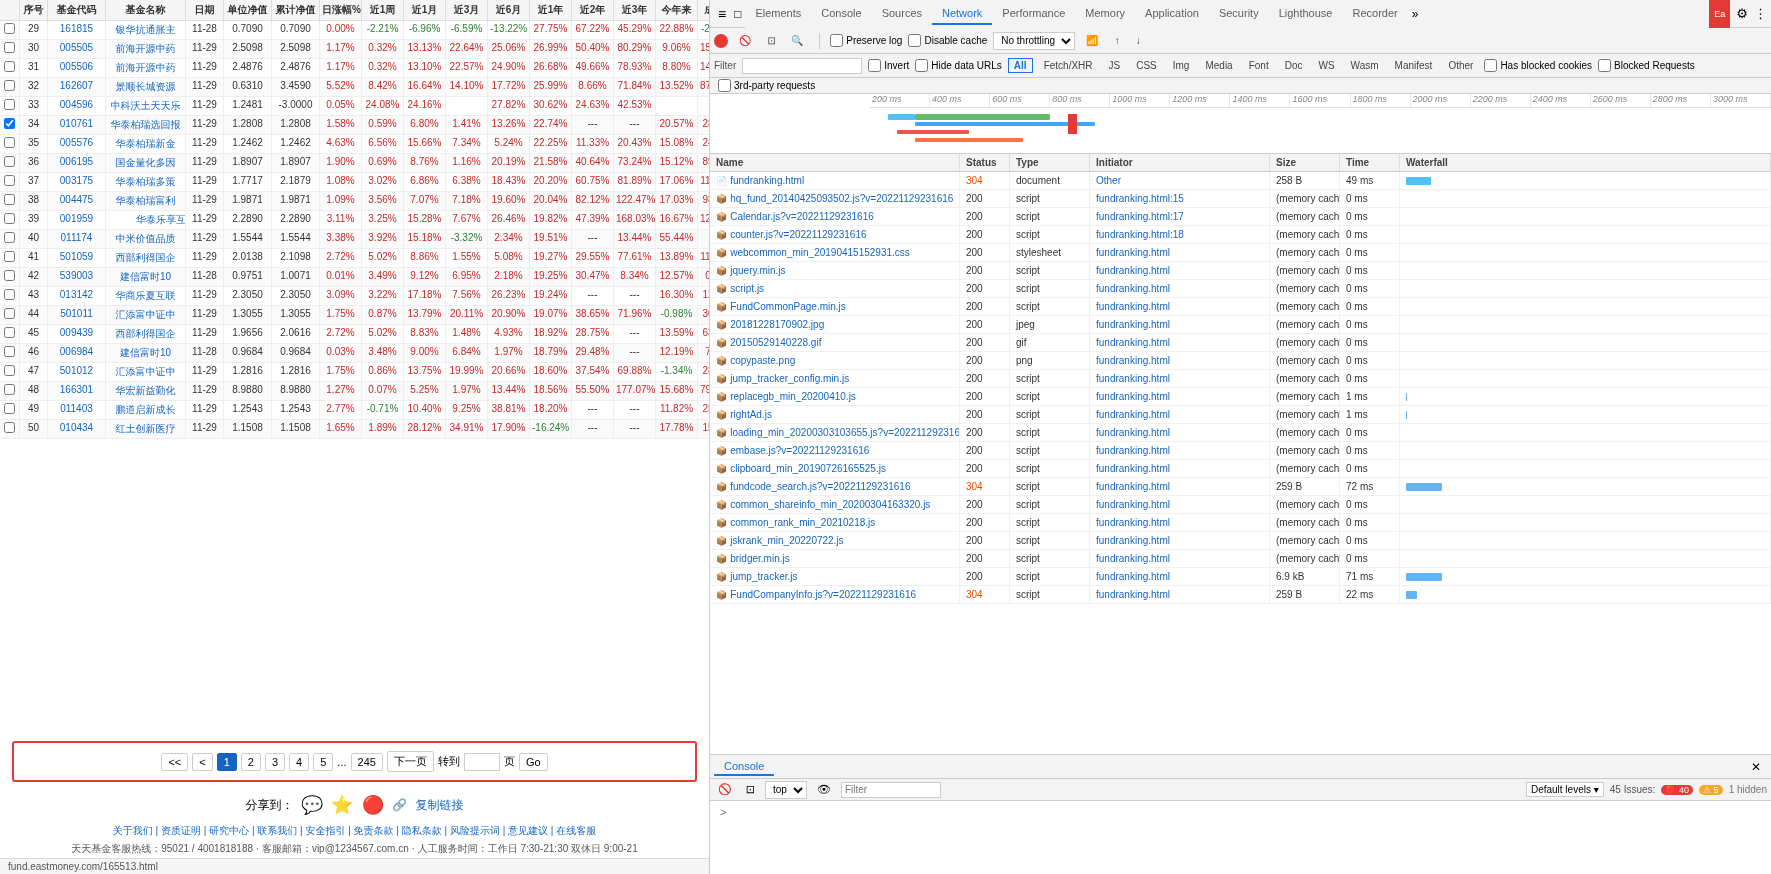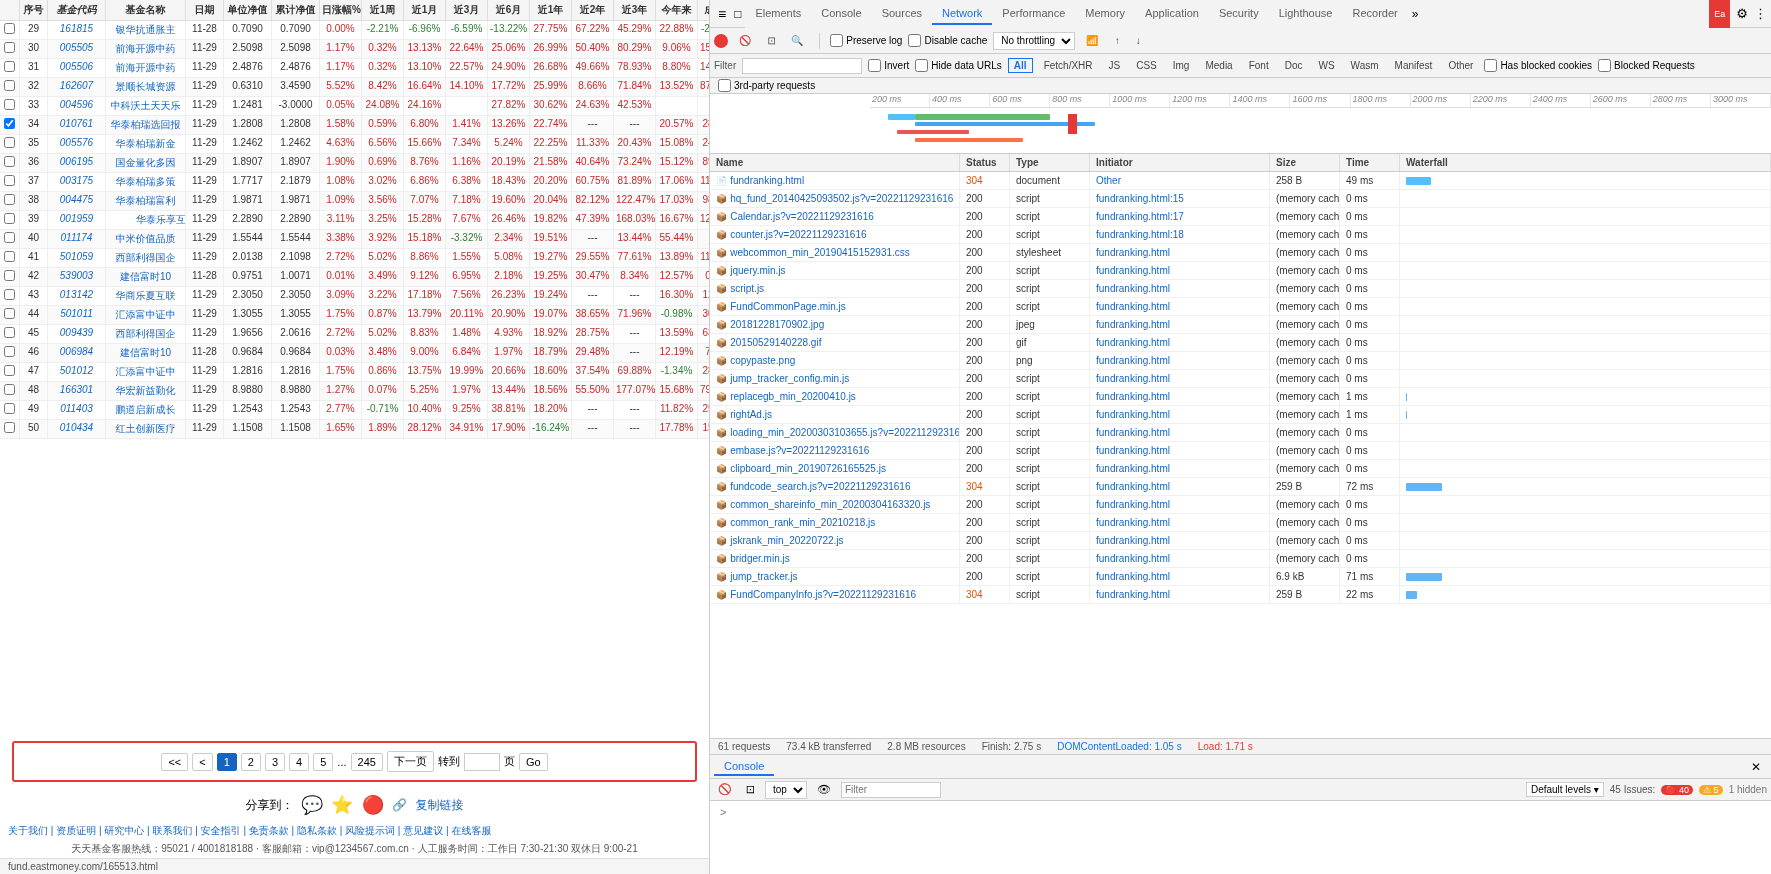--- a/index.html
+++ b/index.html
@@ -49,21 +49,21 @@
     .table-row .col {
       padding: 2px 2px;
       border-right: 1px solid #eee;
       text-align: center;
       white-space: nowrap;
       overflow: hidden;
     }
     .col-check { width: 20px; flex-shrink: 0; }
     .col-seq { width: 28px; flex-shrink: 0; }
     .col-blue { color: #1565c0; }
-    .col-fund { width: 58px; flex-shrink: 0; font-style: italic; }
+    .col-fund { width: 58px; flex-shrink: 0; }
     .col-name { width: 80px; flex-shrink: 0; text-align: left; }
     .col-date { width: 38px; flex-shrink: 0; }
     .col-num { width: 48px; flex-shrink: 0; }
     .col-pct { width: 44px; flex-shrink: 0; }
     .col-pct-sm { width: 42px; flex-shrink: 0; }
     .red { color: #c62828; }
     .green { color: #2e7d32; }
 
     .pagination-area {
       display: flex;
@@ -112,21 +112,21 @@
       color: #666;
       padding: 4px 8px;
       line-height: 1.4;
       flex-shrink: 0;
     }
 
     .footer-links {
       font-size: 10px;
       color: #1565c0;
       padding: 2px 8px;
-      text-align: left;
+      text-align: center;
       flex-shrink: 0;
     }
 
     .footer-contact {
       font-size: 10px;
       color: #555;
       padding: 2px 8px;
       text-align: center;
       flex-shrink: 0;
     }
@@ -1408,28 +1408,20 @@
             </div>
       <div class="col col-size">259 B</div>
       <div class="col col-time">22 ms</div>
       <div class="col col-waterfall">
         <span class="waterfall-bar" style="width:11px;background:#64b5f6;"></span>
       </div>
     </div>
         </div>
     </div>
 
-    <div class="stats-bar">
-      <span>61 requests</span>
-      <span>73.4 kB transferred</span>
-      <span>2.8 MB resources</span>
-      <span>Finish: 2.75 s</span>
-      <span style="color:#1a73e8;">DOMContentLoaded: 1.05 s</span>
-      <span style="color:#e53935;">Load: 1.71 s</span>
-    </div>
   </div>
 
   <div class="console-area">
     <div class="console-tab-bar">
       <button class="console-tab active">Console</button>
       <div style="flex:1;"></div>
       <span style="font-size:12px;cursor:pointer;padding:0 6px;">✕</span>
     </div>
     <div class="console-toolbar">
       <span style="font-size:11px;cursor:pointer;padding:0 4px;">🚫</span>

